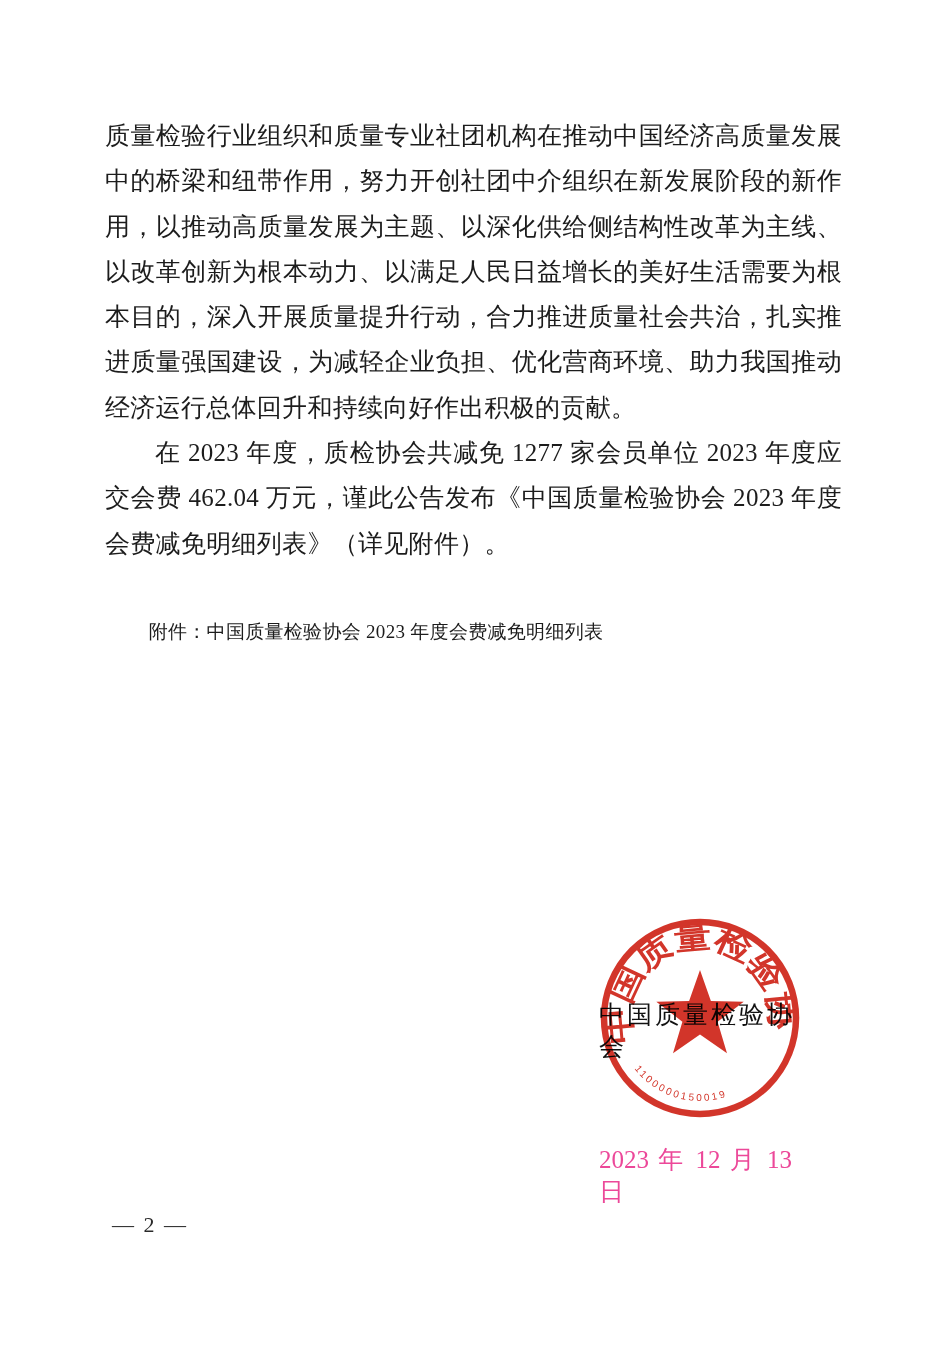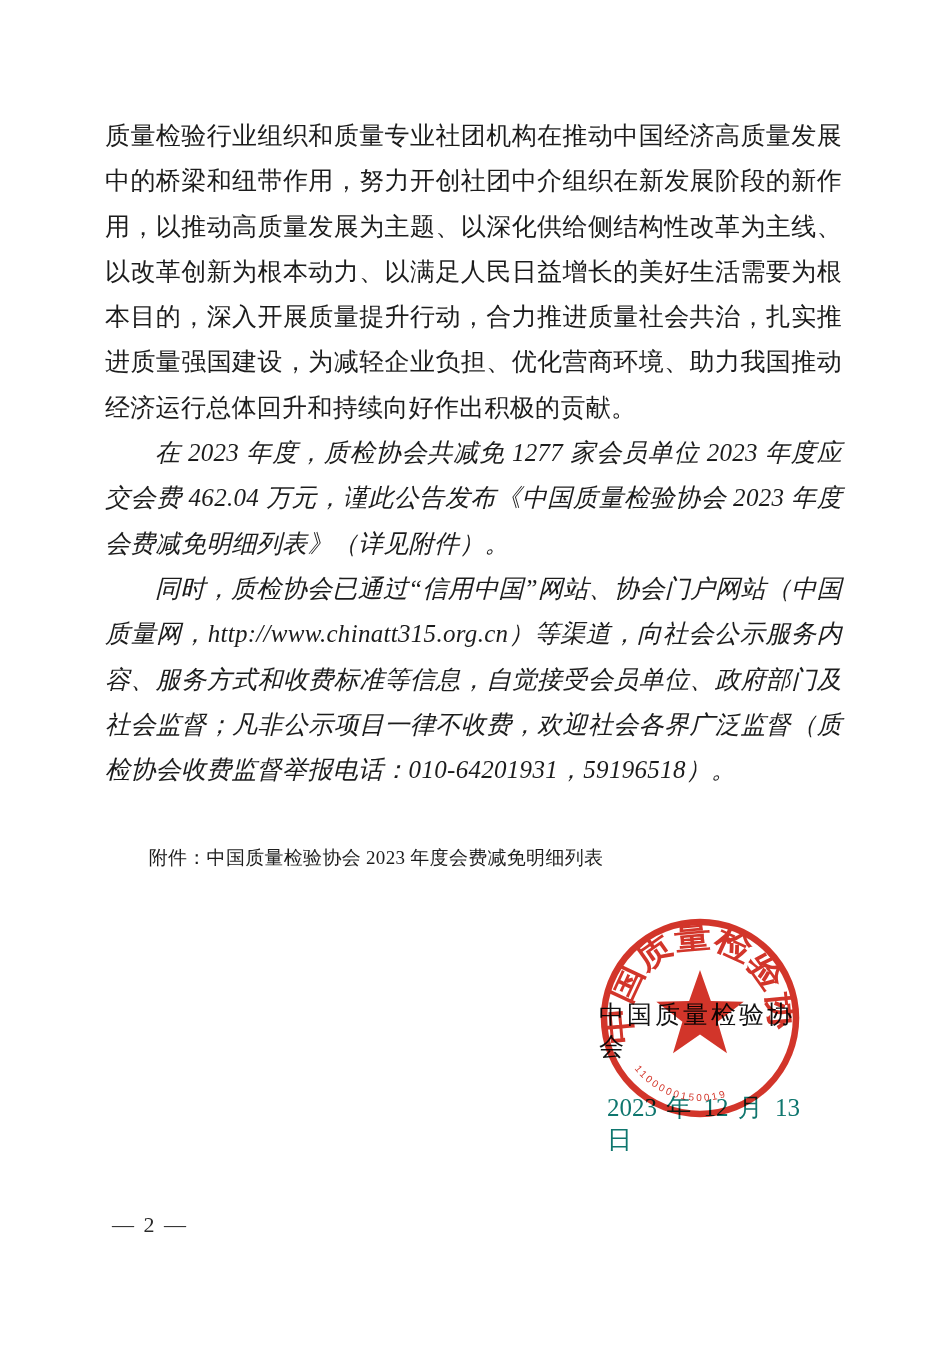--- a/index.html
+++ b/index.html
@@ -20,21 +20,21 @@
     position: absolute;
     left: 105px;
     top: 113px;
     width: 737px;
     font-size: 25px;
     line-height: 45.3px;
     text-align: justify;
     letter-spacing: 0.3px;
     color: #1c1c1c;
   }
-  .body-text p[data-indent="true"] { text-indent: 2em; font-style: italic; }
+  .body-text p[data-indent="true"] { text-indent: 2em; }
   .attachment-line {
     margin-top: 43px;
     text-indent: 2.3em;
     font-size: 19px;
     line-height: 45.3px;
   }
   .signature-org {
     position: absolute;
     left: 599px;
     top: 999px;
@@ -42,29 +42,28 @@
     font-size: 25px;
     line-height: 32px;
     text-align: justify;
     text-align-last: justify;
     color: #111111;
     z-index: 1;
   }
   .signature-date {
     position: absolute;
     left: 599px;
-    top: 1092px;
+    top: 1144px;
     width: 193px;
     font-size: 25px;
     line-height: 32px;
     text-align: justify;
     text-align-last: justify;
-    color: #0f766e;
+    color: #ec4899;
     z-index: 1;
-    margin-left: 8px;
   }
   .seal {
     position: absolute;
     left: 597px;
     top: 915px;
     width: 206px;
     height: 206px;
     z-index: 2;
     mix-blend-mode: multiply;
     opacity: 0.94;
@@ -89,21 +88,20 @@
   }
 </style>
 </head>
 <body>
 
 <div class="page">
 
   <div class="body-text">
     <p data-indent="false">质量检验行业组织和质量专业社团机构在推动中国经济高质量发展中的桥梁和纽带作用，努力开创社团中介组织在新发展阶段的新作用，以推动高质量发展为主题、以深化供给侧结构性改革为主线、以改革创新为根本动力、以满足人民日益增长的美好生活需要为根本目的，深入开展质量提升行动，合力推进质量社会共治，扎实推进质量强国建设，为减轻企业负担、优化营商环境、助力我国推动经济运行总体回升和持续向好作出积极的贡献。</p>
     <p data-indent="true">在 2023 年度，质检协会共减免 1277 家会员单位 2023 年度应交会费 462.04 万元，谨此公告发布《中国质量检验协会 2023 年度会费减免明细列表》（详见附件）。</p>
-    <p data-indent="true">同时，质检协会已通过“信用中国”网站、协会门户网站（中国质量网，http://www.chinatt315.org.cn）等渠道，向社会公示服务内容、服务方式和收费标准等信息，自觉接受会员单位、政府部门及社会监督；凡非公示项目一律不收费，欢迎社会各界广泛监督（质检协会收费监督举报电话：010-64201931，59196518）。</p>
     <p class="attachment-line">附件：中国质量检验协会 2023 年度会费减免明细列表</p>
   </div>
 
   <div class="signature-org">中国质量检验协会</div>
 
   <div class="signature-date">2023 年 12 月 13 日</div>
 
   <svg class="seal" viewBox="0 0 206 206" aria-hidden="true">
     <defs>
       <path id="sealTopArc" d="M 37.2 126.9 A 70 70 0 1 1 168.8 126.9" fill="none"></path>

